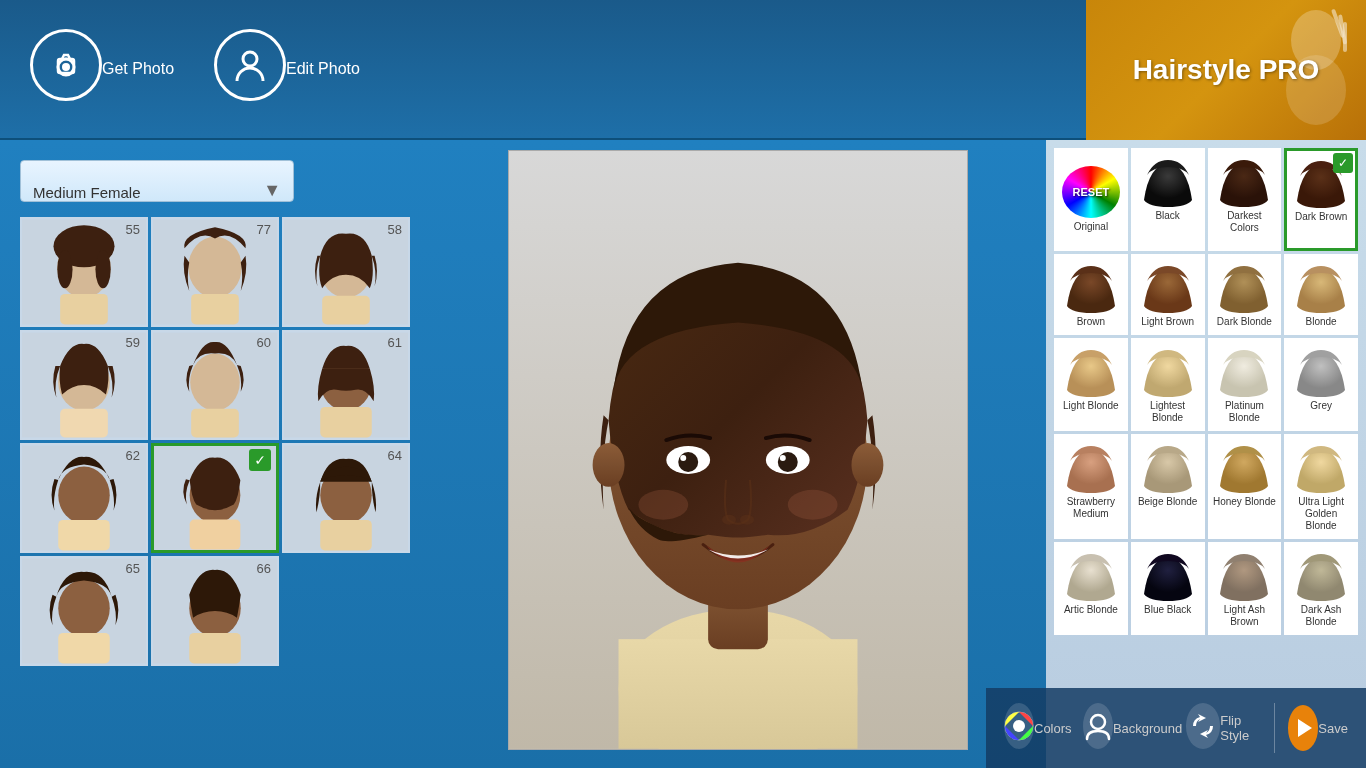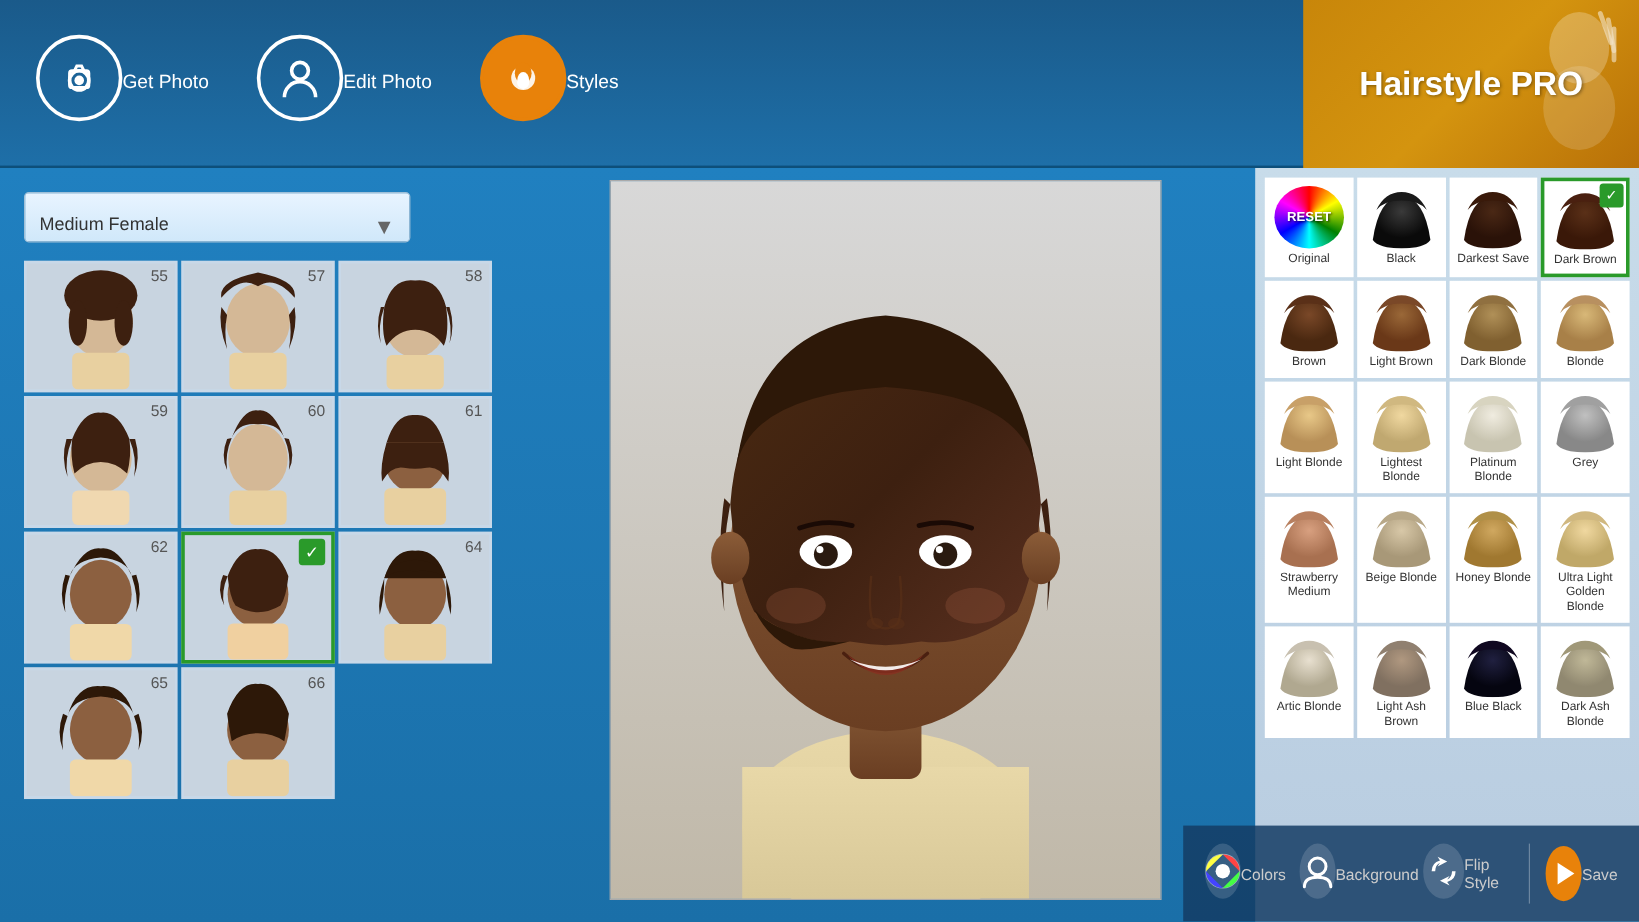--- a/index.html
+++ b/index.html
@@ -93,29 +93,29 @@
     
     .left-panel {
       width: 430px;
       padding: 20px;
       flex-shrink: 0;
     }
     .dropdown-container {
       margin-bottom: 15px;
     }
     .dropdown {
-      width: 322px;
+      width: 274px;
       height: 42px;
       background: linear-gradient(180deg, #e8f4ff 0%, #d0e8fa 100%);
       border: 1px solid #a0c0d8;
       border-radius: 4px;
       display: flex;
-      align-items: flex-start;
+      align-items: flex-end;
       justify-content: space-between;
-      padding: 18px 12px;
+      padding: 0 12px;
       cursor: pointer;
       font-size: 15px;
       color: #333;
     }
     .dropdown-arrow {
       font-size: 18px;
       color: #666;
     }
 
     .styles-grid {
@@ -233,21 +233,21 @@
       justify-content: center;
       color: white;
       font-size: 12px;
     }
 
     
     .reset-item {
       background: white;
       border: 2px solid transparent;
       cursor: pointer;
-      padding: 5px 3px;
+      padding: 16px 3px;
       display: flex;
       flex-direction: column;
       align-items: center;
       min-height: 80px;
     }
     .reset-circle {
       width: 58px;
       height: 52px;
       border-radius: 50%;
       background: conic-gradient(red, yellow, green, cyan, blue, magenta, red);
@@ -344,31 +344,20 @@
     <div class="nav-item">
       <div class="nav-icon inactive">
         <svg width="36" height="36" viewBox="0 0 36 36" fill="none">
           <circle cx="18" cy="12" r="7" stroke="white" stroke-width="3" fill="none"></circle>
           <path d="M5 34c0-7.2 5.8-13 13-13s13 5.8 13 13" stroke="white" stroke-width="3" fill="none"></path>
         </svg>
       </div>
       <span class="nav-label">Edit Photo</span>
     </div>
 
-    <div class="nav-item">
-      <div class="nav-icon active">
-        <svg width="36" height="36" viewBox="0 0 36 36" fill="none">
-          <circle cx="18" cy="18" r="10" fill="white" opacity="0.9"></circle>
-          <ellipse cx="18" cy="14" rx="7" ry="9" fill="#e8820a"></ellipse>
-          <ellipse cx="18" cy="20" rx="5" ry="7" fill="white"></ellipse>
-          <circle cx="18" cy="22" r="5" fill="white"></circle>
-        </svg>
-      </div>
-      <span class="nav-label">Styles</span>
-    </div>
 
     <div class="logo-area">
       <span class="logo-text">Hairstyle PRO</span>
       <svg class="logo-figure" viewBox="0 0 140 140" fill="none" xmlns="http://www.w3.org/2000/svg">
         <ellipse cx="90" cy="40" rx="25" ry="30" fill="rgba(255,255,255,0.3)"></ellipse>
         <ellipse cx="90" cy="90" rx="30" ry="35" fill="rgba(255,255,255,0.2)"></ellipse>
 
         <rect x="105" y="10" width="4" height="30" rx="2" fill="rgba(255,255,255,0.6)" transform="rotate(-20 105 10)"></rect>
         <rect x="112" y="15" width="4" height="30" rx="2" fill="rgba(255,255,255,0.6)" transform="rotate(-10 112 15)"></rect>
         <rect x="117" y="22" width="4" height="30" rx="2" fill="rgba(255,255,255,0.6)" transform="rotate(0 117 22)"></rect>
@@ -405,21 +394,21 @@
         <div class="style-item">
           <svg width="100%" height="100%" viewBox="0 0 130 110">
             <rect width="130" height="110" fill="#c8d4e0"></rect>
             <ellipse cx="65" cy="50" rx="28" ry="32" fill="#d4b896"></ellipse>
 
             <path d="M33 30 Q50 10 65 20 Q80 10 97 30 Q100 15 65 8 Q30 15 33 30Z" fill="#3d2010"></path>
             <path d="M38 45 Q35 60 38 75 Q30 55 33 38Z" fill="#3d2010"></path>
             <path d="M92 45 Q95 60 92 75 Q100 55 97 38Z" fill="#3d2010"></path>
             <rect x="40" y="78" width="50" height="32" rx="5" fill="#e8d0a0"></rect>
           </svg>
-          <span class="style-number">57</span>
+          <span class="style-number">77</span>
         </div>
 
         <div class="style-item">
           <svg width="100%" height="100%" viewBox="0 0 130 110">
             <rect width="130" height="110" fill="#c8d4e0"></rect>
             <ellipse cx="65" cy="52" rx="27" ry="30" fill="#d4b896"></ellipse>
             <path d="M38 38 Q45 12 65 15 Q85 12 92 38 Q95 60 90 72 Q80 58 65 58 Q50 58 40 72 Q35 60 38 38Z" fill="#3d2010"></path>
             <path d="M38 38 Q32 55 35 70 Q30 55 35 38Z" fill="#3d2010"></path>
             <path d="M92 38 Q98 55 95 70 Q100 55 95 38Z" fill="#3d2010"></path>
             <rect x="40" y="80" width="50" height="30" rx="5" fill="#e8d0a0"></rect>
@@ -616,21 +605,21 @@
           <svg class="hair-swatch" viewBox="0 0 58 52">
             <defs>
                 <radialGradient id="c2" cx="50%" cy="30%">
                   <stop offset="0%" stop-color="#4a2815"></stop>
                   <stop offset="100%" stop-color="#2a1208"></stop>
                 </radialGradient>
               </defs>
             <path d="M5 45 Q10 10 29 8 Q48 10 53 45 Q48 52 29 52 Q10 52 5 45Z" fill="url(#c2)"></path>
             <path d="M8 20 Q15 5 29 5 Q43 5 50 20 Q44 12 29 12 Q14 12 8 20Z" fill="#3a1a0a"></path>
           </svg>
-          <span class="color-name">Darkest Save</span>
+          <span class="color-name">Darkest Colors</span>
         </div>
 
         <div class="color-item selected" style="position:relative;">
           <svg class="hair-swatch" viewBox="0 0 58 52">
             <defs>
                 <radialGradient id="c3" cx="50%" cy="30%">
                   <stop offset="0%" stop-color="#5a3018"></stop>
                   <stop offset="100%" stop-color="#3a1808"></stop>
                 </radialGradient>
               </defs>
@@ -819,43 +808,43 @@
               </defs>
             <path d="M5 45 Q10 10 29 8 Q48 10 53 45 Q48 52 29 52 Q10 52 5 45Z" fill="url(#c16)"></path>
             <path d="M8 20 Q15 5 29 5 Q43 5 50 20 Q44 12 29 12 Q14 12 8 20Z" fill="#c8c0b0"></path>
           </svg>
           <span class="color-name">Artic Blonde</span>
         </div>
 
         <div class="color-item">
           <svg class="hair-swatch" viewBox="0 0 58 52">
             <defs>
+                <radialGradient id="c17" cx="50%" cy="30%">
+                  <stop offset="0%" stop-color="#202040"></stop>
+                  <stop offset="100%" stop-color="#050510"></stop>
+                </radialGradient>
+              </defs>
+            <path d="M5 45 Q10 10 29 8 Q48 10 53 45 Q48 52 29 52 Q10 52 5 45Z" fill="url(#c17)"></path>
+            <path d="M8 20 Q15 5 29 5 Q43 5 50 20 Q44 12 29 12 Q14 12 8 20Z" fill="#100820"></path>
+          </svg>
+          <span class="color-name">Blue Black</span>
+        </div>
+
+        <div class="color-item">
+          <svg class="hair-swatch" viewBox="0 0 58 52">
+            <defs>
                 <radialGradient id="c18" cx="50%" cy="30%">
                   <stop offset="0%" stop-color="#b09880"></stop>
                   <stop offset="100%" stop-color="#807060"></stop>
                 </radialGradient>
               </defs>
             <path d="M5 45 Q10 10 29 8 Q48 10 53 45 Q48 52 29 52 Q10 52 5 45Z" fill="url(#c18)"></path>
             <path d="M8 20 Q15 5 29 5 Q43 5 50 20 Q44 12 29 12 Q14 12 8 20Z" fill="#908070"></path>
           </svg>
           <span class="color-name">Light Ash Brown</span>
-        </div>
-
-        <div class="color-item">
-          <svg class="hair-swatch" viewBox="0 0 58 52">
-            <defs>
-                <radialGradient id="c17" cx="50%" cy="30%">
-                  <stop offset="0%" stop-color="#202040"></stop>
-                  <stop offset="100%" stop-color="#050510"></stop>
-                </radialGradient>
-              </defs>
-            <path d="M5 45 Q10 10 29 8 Q48 10 53 45 Q48 52 29 52 Q10 52 5 45Z" fill="url(#c17)"></path>
-            <path d="M8 20 Q15 5 29 5 Q43 5 50 20 Q44 12 29 12 Q14 12 8 20Z" fill="#100820"></path>
-          </svg>
-          <span class="color-name">Blue Black</span>
         </div>
 
         <div class="color-item">
           <svg class="hair-swatch" viewBox="0 0 58 52">
             <defs>
                 <radialGradient id="c19" cx="50%" cy="30%">
                   <stop offset="0%" stop-color="#c0b898"></stop>
                   <stop offset="100%" stop-color="#908870"></stop>
                 </radialGradient>
               </defs>

